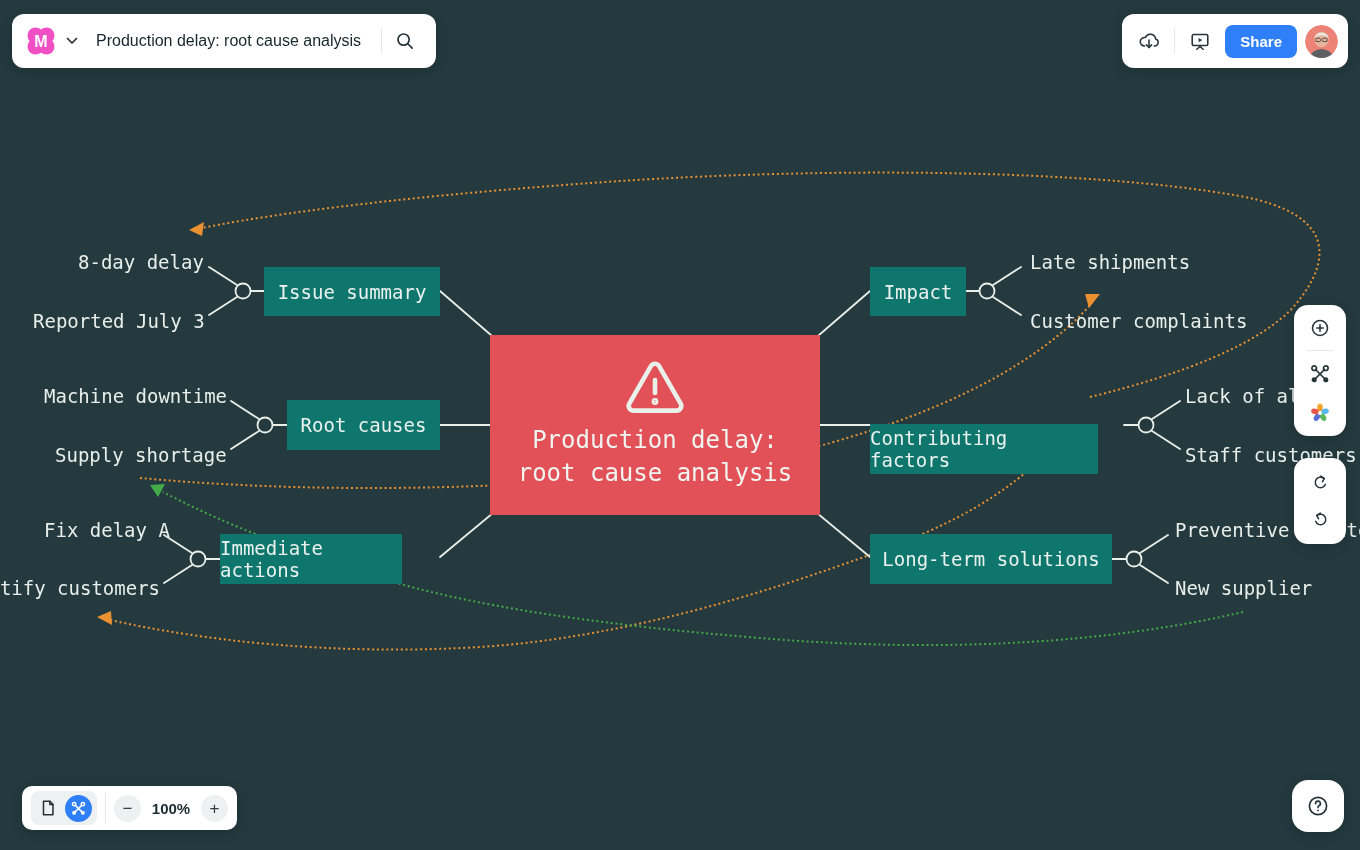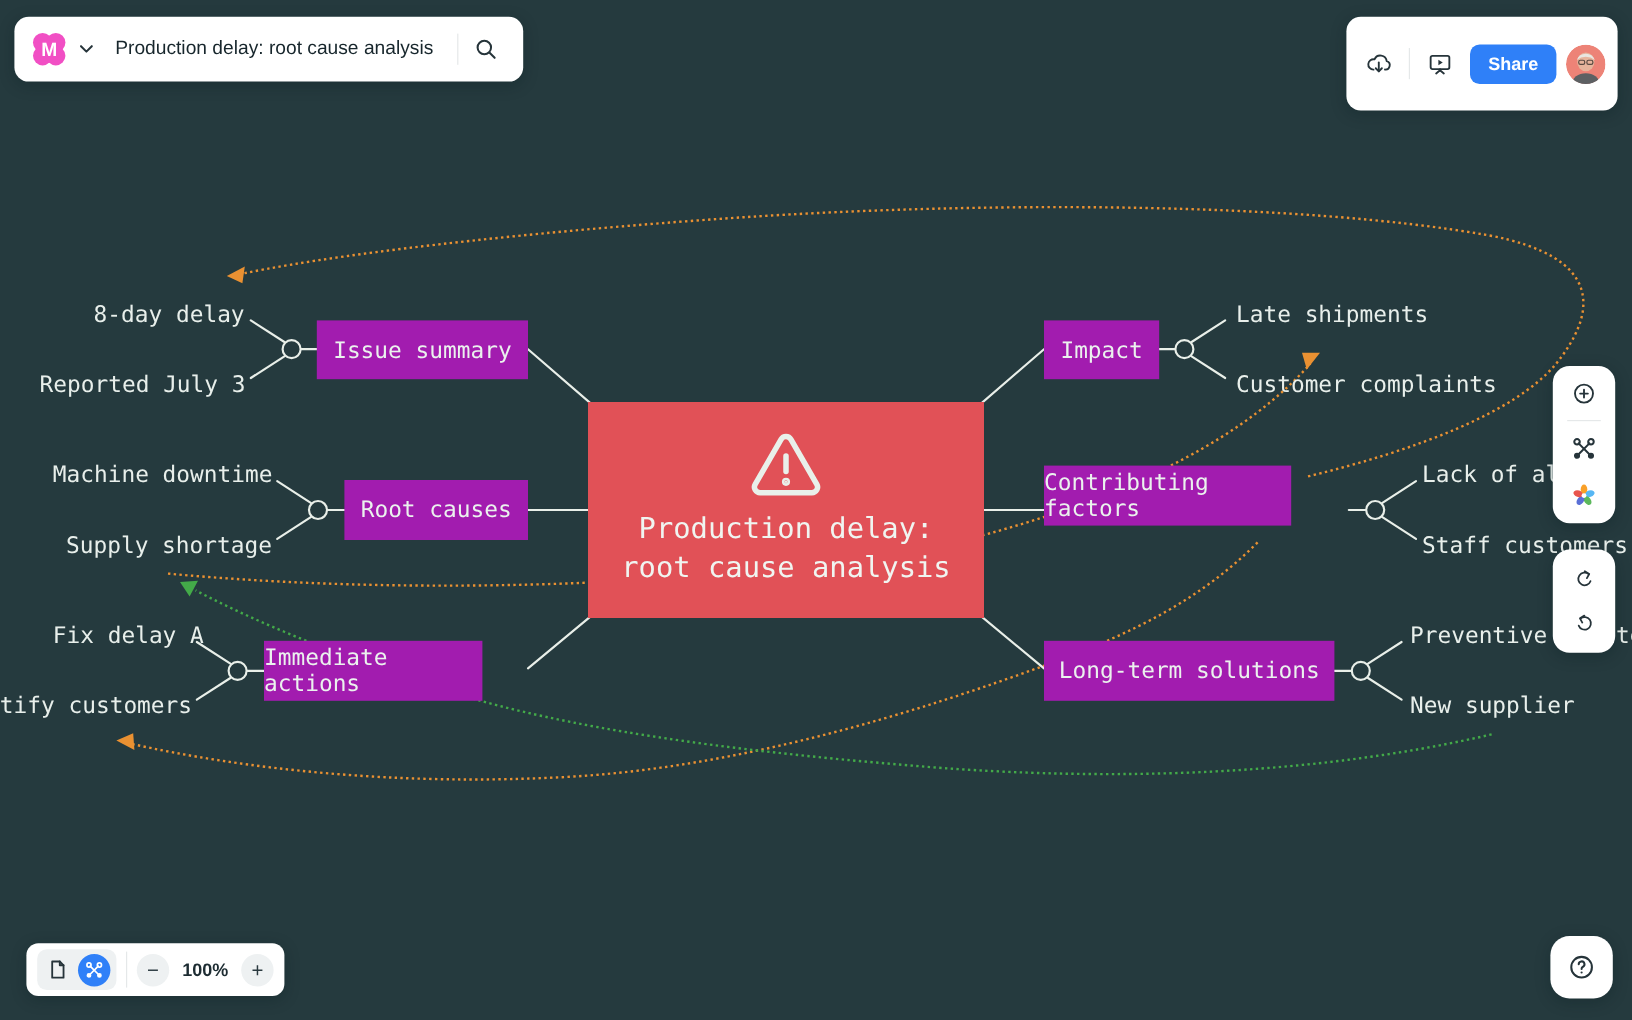--- a/index.html
+++ b/index.html
@@ -9,21 +9,21 @@
   }
   
   #wires{position:absolute;left:0;top:0;z-index:1;}
   .leaf{
     position:absolute;z-index:2;white-space:pre;
     font-family:"DejaVu Sans Mono",monospace;
     font-size:19px;line-height:19px;color:#e8efeb;
   }
   .node{
     position:absolute;z-index:3;display:flex;align-items:center;justify-content:center;
-    background:#a21caf;color:#ebf2ee;
+    background:#0f766e;color:#ebf2ee;
     font-family:"DejaVu Sans Mono",monospace;font-size:19px;
   }
   .center-node{
     background:#e15157;flex-direction:column;gap:6px;
     font-size:24px;line-height:33px;text-align:center;color:#f0f5f1;
   }
   
   .pill{
     position:absolute;background:#fff;border-radius:12px;z-index:10;
     box-shadow:0 3px 12px rgba(7,24,28,.28);
@@ -33,21 +33,21 @@
   .icon-btn{
     display:flex;align-items:center;justify-content:center;
     width:34px;height:34px;border-radius:8px;cursor:pointer;flex:0 0 auto;
   }
   .ico{stroke:#26343a;fill:none;stroke-width:1.7;stroke-linecap:round;stroke-linejoin:round;}
   
   #bar-left{left:12px;top:14px;height:54px;padding:0 14px;gap:6px;}
   .logo-badge{width:30px;height:30px;position:relative;display:flex;align-items:center;justify-content:center;}
   .board-title{font-size:16px;font-weight:500;color:#17262c;margin:0 14px 0 8px;}
   
-  #bar-right{right:12px;top:14px;height:54px;padding:12px 10px;gap:8px;}
+  #bar-right{right:12px;top:14px;height:54px;padding:0 10px;gap:8px;}
   .share-btn{
     background:#2f80f8;color:#fff;font-size:15px;font-weight:700;
     border:none;border-radius:8px;height:33px;padding:0 15px;cursor:pointer;
     font-family:"Liberation Sans",sans-serif;
   }
   .avatar{width:33px;height:33px;border-radius:50%;overflow:hidden;flex:0 0 auto;cursor:pointer;}
   
   .side-panel{
     position:absolute;left:1294px;width:52px;background:#fff;border-radius:14px;z-index:10;
     box-shadow:0 3px 12px rgba(7,24,28,.28);
@@ -135,21 +135,21 @@
 <div class="leaf" style="left:1185px;top:387px">Lack of alerts</div>
 <div class="leaf" style="left:1185px;top:446px">Staff customers</div>
 <div class="leaf" style="left:44px;top:521px">Fix delay A</div>
 <div class="leaf" style="left:-23px;top:579px">Notify customers</div>
 <div class="leaf" style="left:1175px;top:521px">Preventive maintenance</div>
 <div class="leaf" style="left:1175px;top:579px">New supplier</div>
 
 <div class="node" style="left:264px;top:267px;width:176px;height:49px">Issue summary</div>
 <div class="node" style="left:870px;top:267px;width:96px;height:49px">Impact</div>
 <div class="node" style="left:287px;top:400px;width:153px;height:50px">Root causes</div>
-<div class="node" style="left:870px;top:388px;width:206px;height:50px">Contributing factors</div>
+<div class="node" style="left:870px;top:424px;width:228px;height:50px">Contributing factors</div>
 <div class="node" style="left:220px;top:534px;width:182px;height:50px">Immediate actions</div>
 <div class="node" style="left:870px;top:534px;width:242px;height:50px">Long-term solutions</div>
 
 <div class="node center-node" style="left:490px;top:335px;width:330px;height:180px">
   <span style="display:flex">
     <svg width="62" height="58" viewBox="0 0 62 58" fill="none" stroke="#e9f0ea" stroke-width="4.6" stroke-linecap="round" stroke-linejoin="round">
       <path d="M26.9 6.2 L5.3 43.6 a4.7 4.7 0 0 0 4.1 7 H52.6 a4.7 4.7 0 0 0 4.1-7 L35.1 6.2 a4.7 4.7 0 0 0-8.2 0 Z"></path>
       <line x1="31" y1="20" x2="31" y2="33"></line>
       <circle cx="31" cy="41.5" r="1.1" fill="#e9f0ea"></circle>
     </svg>

